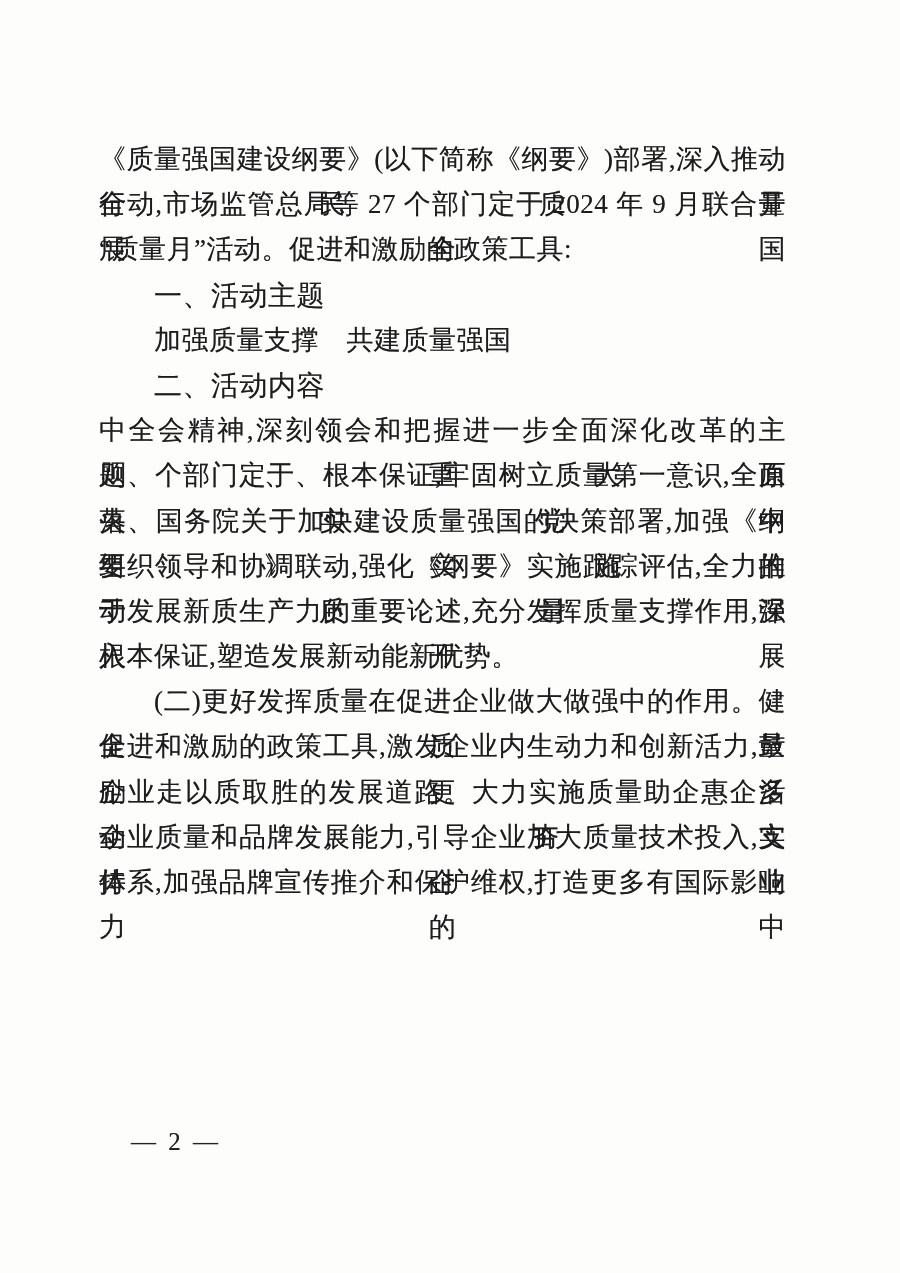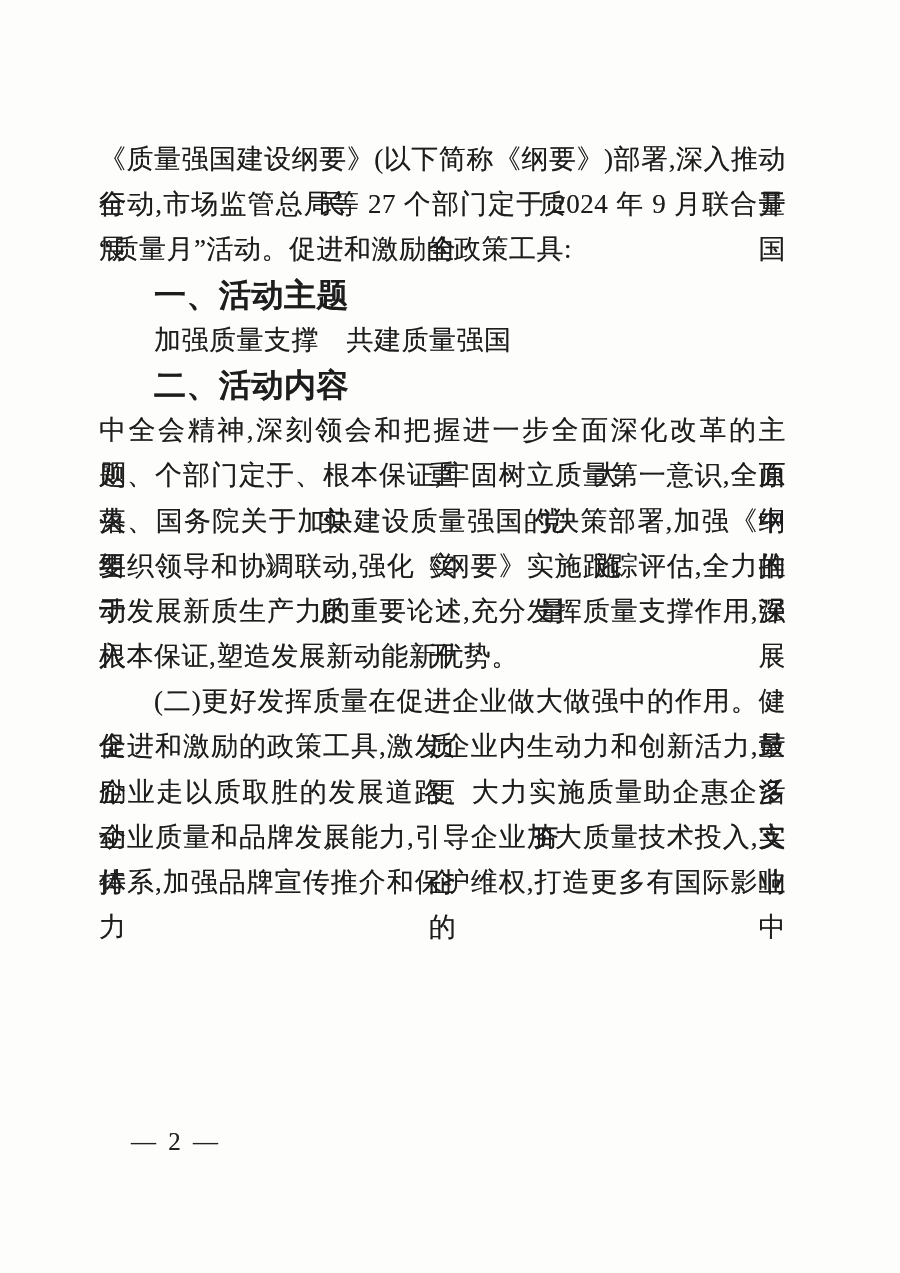--- a/index.html
+++ b/index.html
@@ -34,22 +34,22 @@
     white-space: normal;
     text-align: justify;
     text-align-last: justify;
     text-justify: inter-character;
   }
   .line.indent {
     text-indent: 55px;
   }
   .line.heading {
     font-family: "Liberation Sans", "DejaVu Sans", sans-serif;
-    font-weight: 700;
-    font-size: 32px;
+    font-weight: 400;
+    font-size: 28px;
   }
   .footer {
     position: absolute;
     left: 131px;
     top: 1128px;
     font-size: 25px;
     letter-spacing: 3px;
     color: #222222;
     text-shadow: 0 0 0.6px rgba(20,20,20,0.5);
   }

